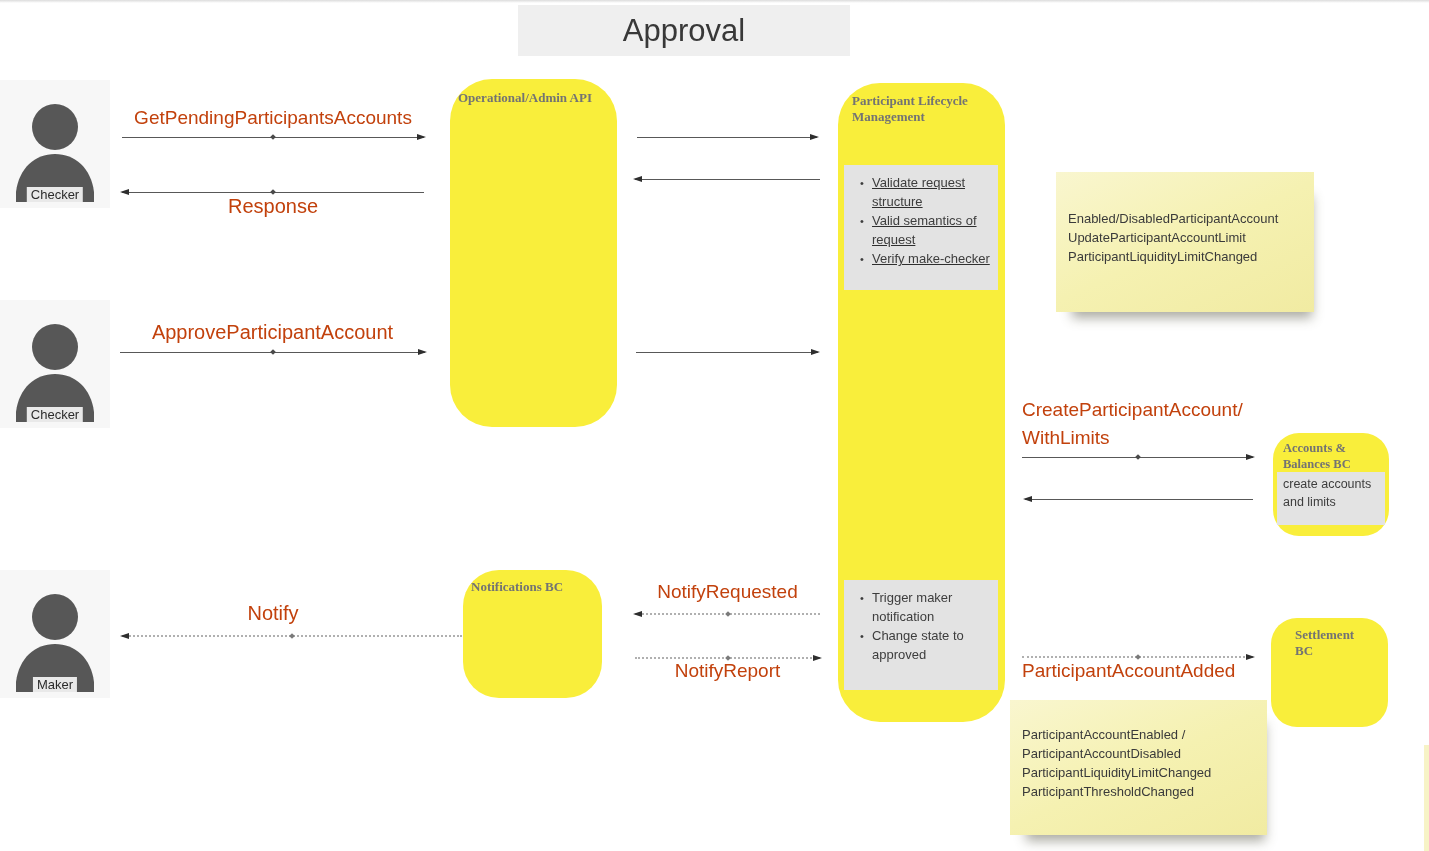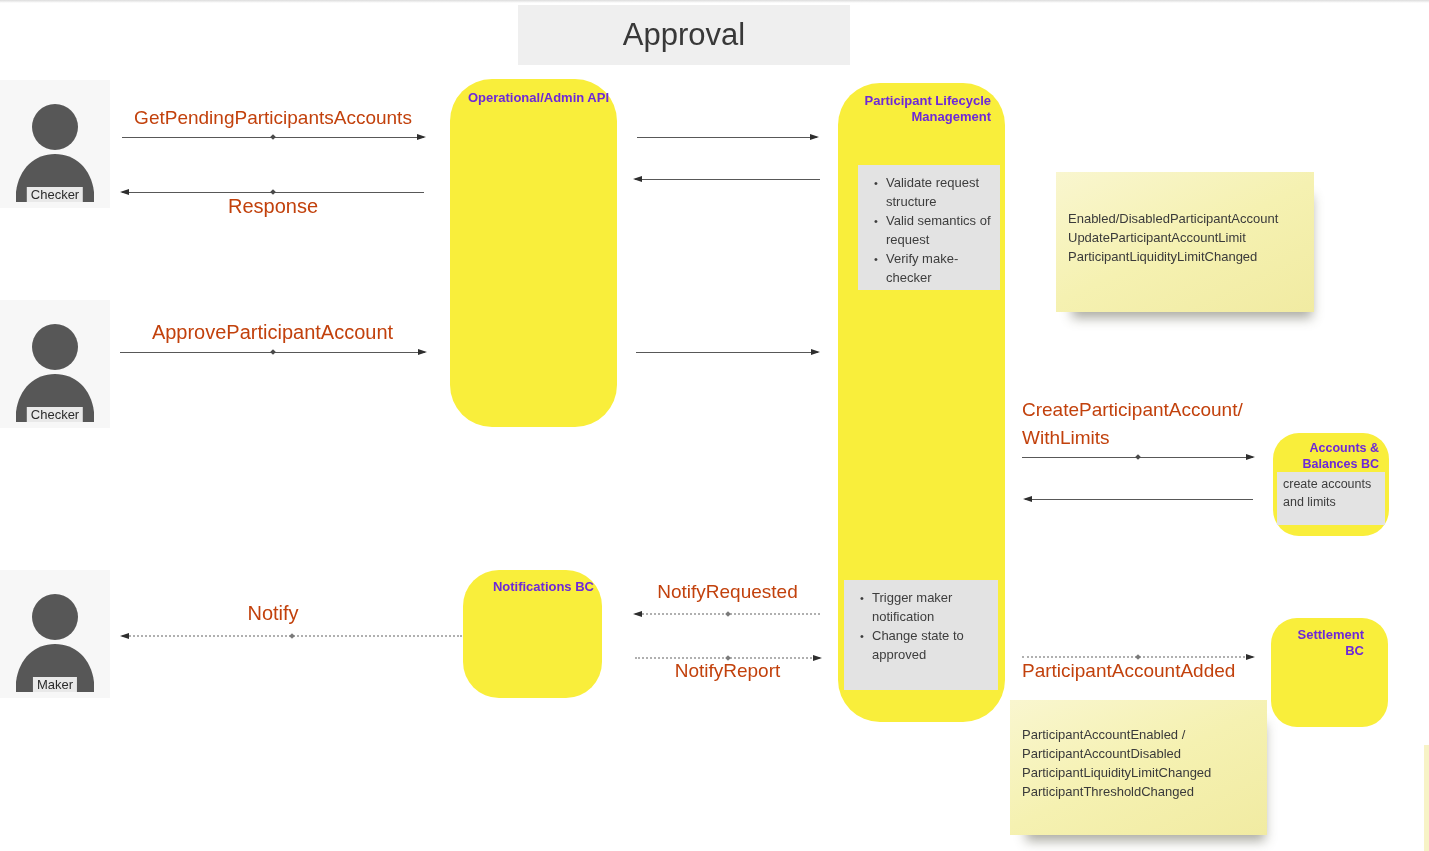--- a/index.html
+++ b/index.html
@@ -4,32 +4,32 @@
 <style>
   html,body{margin:0;padding:0;background:#ffffff;}
   #canvas{
     position:relative;width:1429px;height:851px;overflow:hidden;background:#ffffff;
     font-family:"Liberation Sans", sans-serif;color:#2f2f2f;
   }
   .top-edge{position:absolute;left:0;top:0;width:100%;height:3px;
     background:linear-gradient(to bottom,#dcdcdc,rgba(255,255,255,0));}
   .right-strip{position:absolute;left:1424px;top:745px;width:5px;height:106px;background:#f7f3c6;}
 
-  .title-box{position:absolute;left:518px;top:5px;width:332px;height:60px;background:#efefef;
+  .title-box{position:absolute;left:518px;top:5px;width:332px;height:51px;background:#efefef;
     display:flex;align-items:center;justify-content:center;font-size:31px;color:#383838;}
 
   
   .actor{position:absolute;left:0;width:110px;height:128px;background:#f7f7f7;}
   .actor svg{position:absolute;left:8px;top:18px;}
   .actor-label{position:absolute;bottom:6px;left:50%;transform:translateX(-50%);
     background:#e9e9e9;padding:0 4px;font-size:13px;color:#2b2b2b;white-space:nowrap;}
 
   
   .box{position:absolute;background:#f9ee3b;border-radius:42px;}
-  .box-title{font-weight:bold;font-size:13px;color:#6d28d9;text-align:right;line-height:16px;}
+  .box-title{font-weight:bold;font-size:13px;color:#737373;text-align:left;line-height:16px;font-family:Liberation Serif, serif;}
   .graybox{position:absolute;background:#e3e3e3;}
   .steps{list-style:none;margin:0;padding:9px 6px 0 16px;font-size:13px;line-height:18.5px;color:#3d3d3d;}
   .steps li{position:relative;padding-left:12px;margin-bottom:1px;}
   .steps li::before{content:"\2022";position:absolute;left:0;top:0;font-size:11px;color:#3d3d3d;}
 
   
   .note{position:absolute;background:linear-gradient(155deg,#f9f6cf 0%,#f5f1b1 50%,#f1eba2 100%);
     box-shadow:7px 15px 11px -9px rgba(70,70,50,0.45);}
   .note p{margin:0;font-size:13px;line-height:19px;color:#3a3a3a;white-space:nowrap;}
 
@@ -79,21 +79,21 @@
     </svg>
     <span class="actor-label">Maker</span>
   </div>
 
   <div class="box" style="left:450px;top:79px;width:167px;height:348px;">
     <div class="box-title" style="padding:11px 8px 0;">Operational/Admin API</div>
   </div>
 
   <div class="box" style="left:838px;top:83px;width:167px;height:639px;">
     <div class="box-title" style="padding:10px 14px 0;">Participant Lifecycle Management</div>
-    <div class="graybox" style="left:20px;top:82px;width:142px;height:125px;">
+    <div class="graybox" style="left:6px;top:82px;width:154px;height:125px;text-decoration:underline;">
       <ul class="steps">
         <li>Validate request structure</li>
         <li>Valid semantics of request</li>
         <li>Verify make-checker</li>
       </ul>
     </div>
     <div class="graybox" style="left:6px;top:497px;width:154px;height:110px;">
       <ul class="steps">
         <li>Trigger maker notification</li>
         <li>Change state to approved</li>

